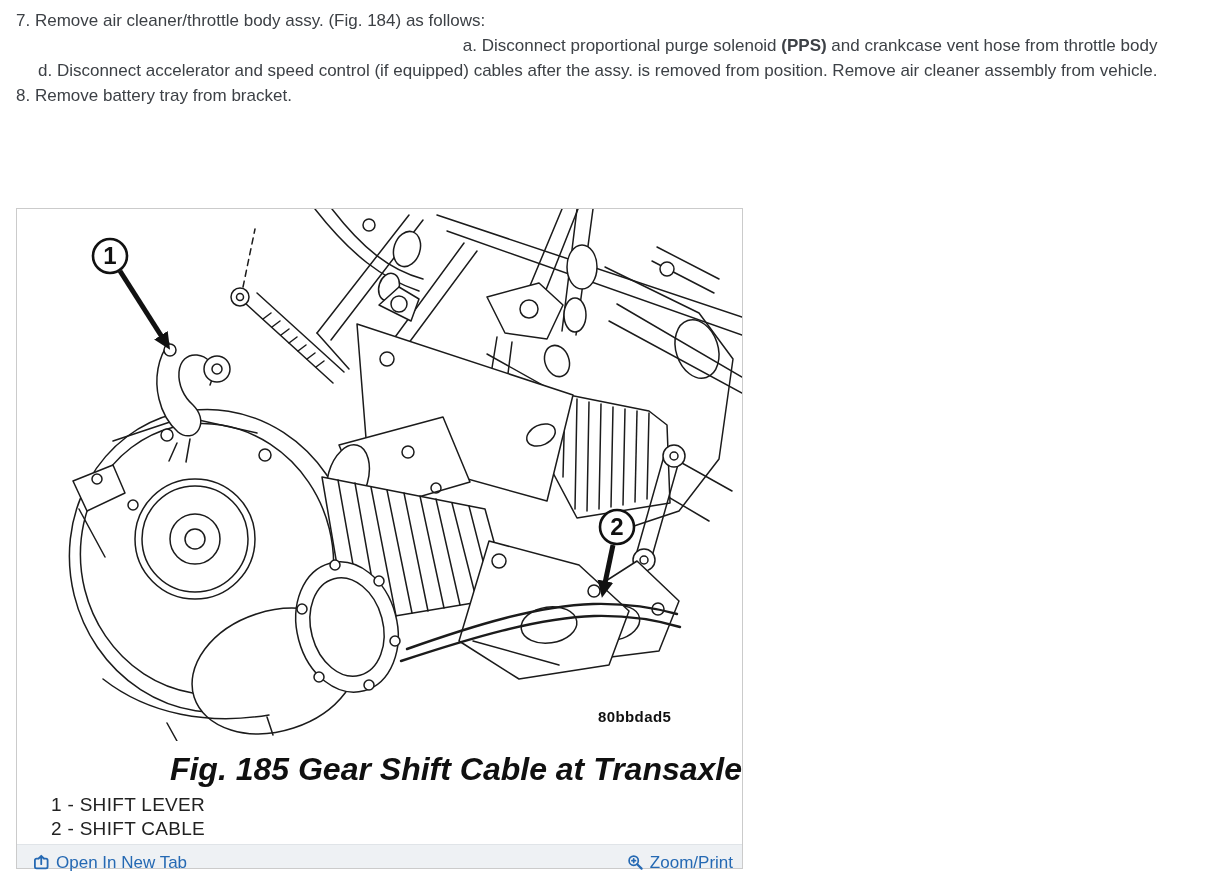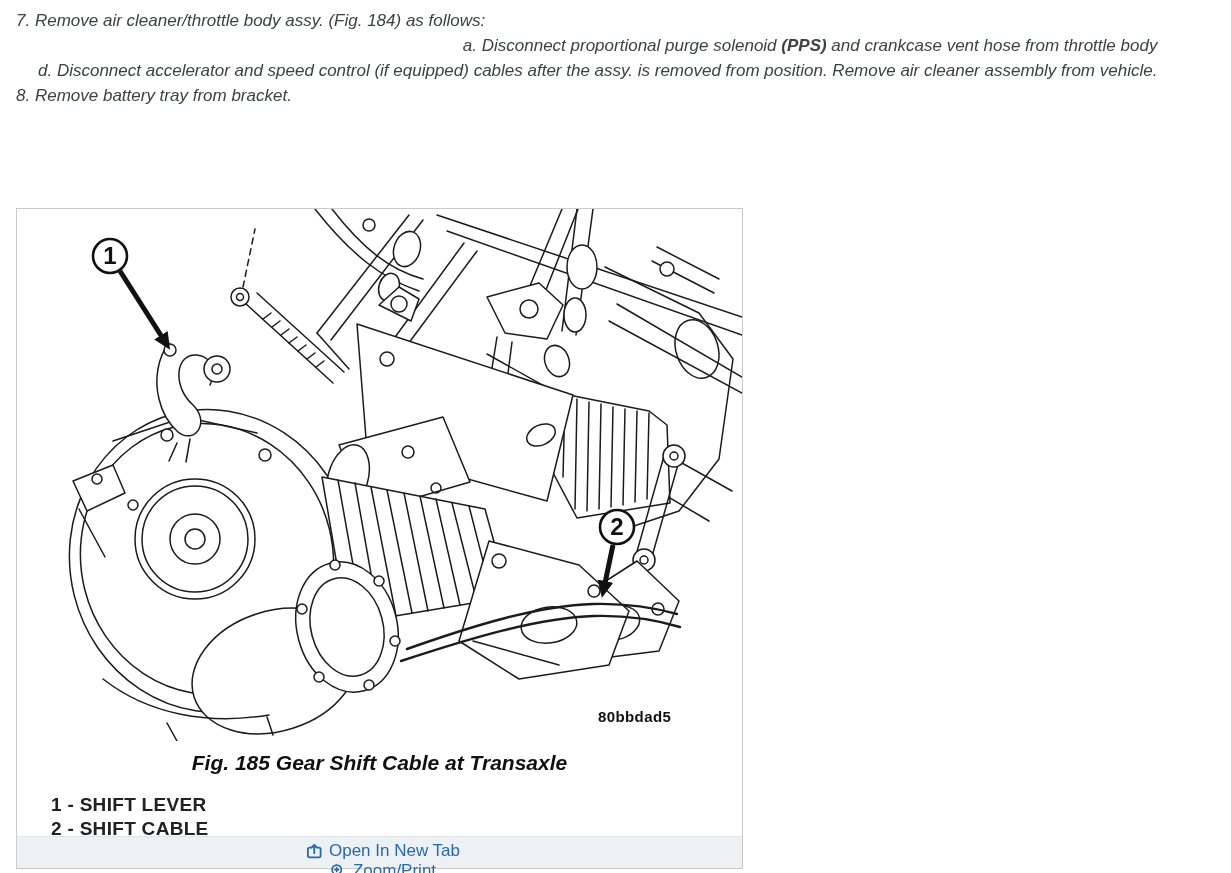--- a/index.html
+++ b/index.html
@@ -9,58 +9,57 @@
     font-family:"Liberation Sans", sans-serif;
     position:relative;
     overflow:hidden;
   }
 
   
   .instructions {
     position:absolute; left:16px; top:8px;
     color:#3d4146; font-size:17px;
   }
-  .instr-line { line-height:25px; white-space:nowrap;font-style:italic; }
+  .instr-line { line-height:25px; white-space:nowrap; }
   .instr-line.indented { padding-left:22px;text-align:right; }
   .instr-line .bold { font-weight:bold; }
 
   
   .figure-panel {
     position:absolute; left:16px; top:208px;
     width:727px; height:661px; margin:0;
     border:1px solid #cbcbcb; background:#fff;
     box-sizing:border-box;
   }
   .drawing { position:absolute; left:0; top:0; }
 
   .image-code {
     position:absolute; left:581px; top:499px;
     font-size:15px; font-weight:bold; color:#101010;
     letter-spacing:.4px;
   }
   .caption {
     position:absolute; left:0; top:542px; width:100%;
-    text-align:center;
-    font-size:21px; font-weight:bold; font-style:italic;
+    text-align:right;
+    font-size:32px; font-weight:bold; font-style:italic;
     color:#101010; white-space:nowrap;
   }
   .legend {
     position:absolute; left:34px; top:584px;
     font-size:19px; color:#222; 
   }
-  .legend-item { line-height:24px; letter-spacing:.3px; white-space:nowrap;font-weight:bold; }
+  .legend-item { line-height:24px; letter-spacing:.3px; white-space:nowrap; }
 
   
   .toolbar {
-    position:absolute; left:0; bottom:0; width:100%; height:32px;
+    position:absolute; left:0; bottom:0; width:100%; height:24px;
     background:#eef1f4; border-top:1px solid #e0e4e8;
     box-sizing:border-box;
     display:flex; align-items:center; justify-content:space-between;
-    padding:4px 9px 0 16px;
-    flex-direction:column;
+    padding:12px 9px 0 16px;
   }
   .tb-link {
     display:flex; align-items:center; gap:6px;
     color:#2569b3; text-decoration:none; font-size:17px;
     cursor:pointer; white-space:nowrap;
   }
   .tb-icon { display:inline-flex; align-items:center; }
 </style>
 </head>
 <body>

